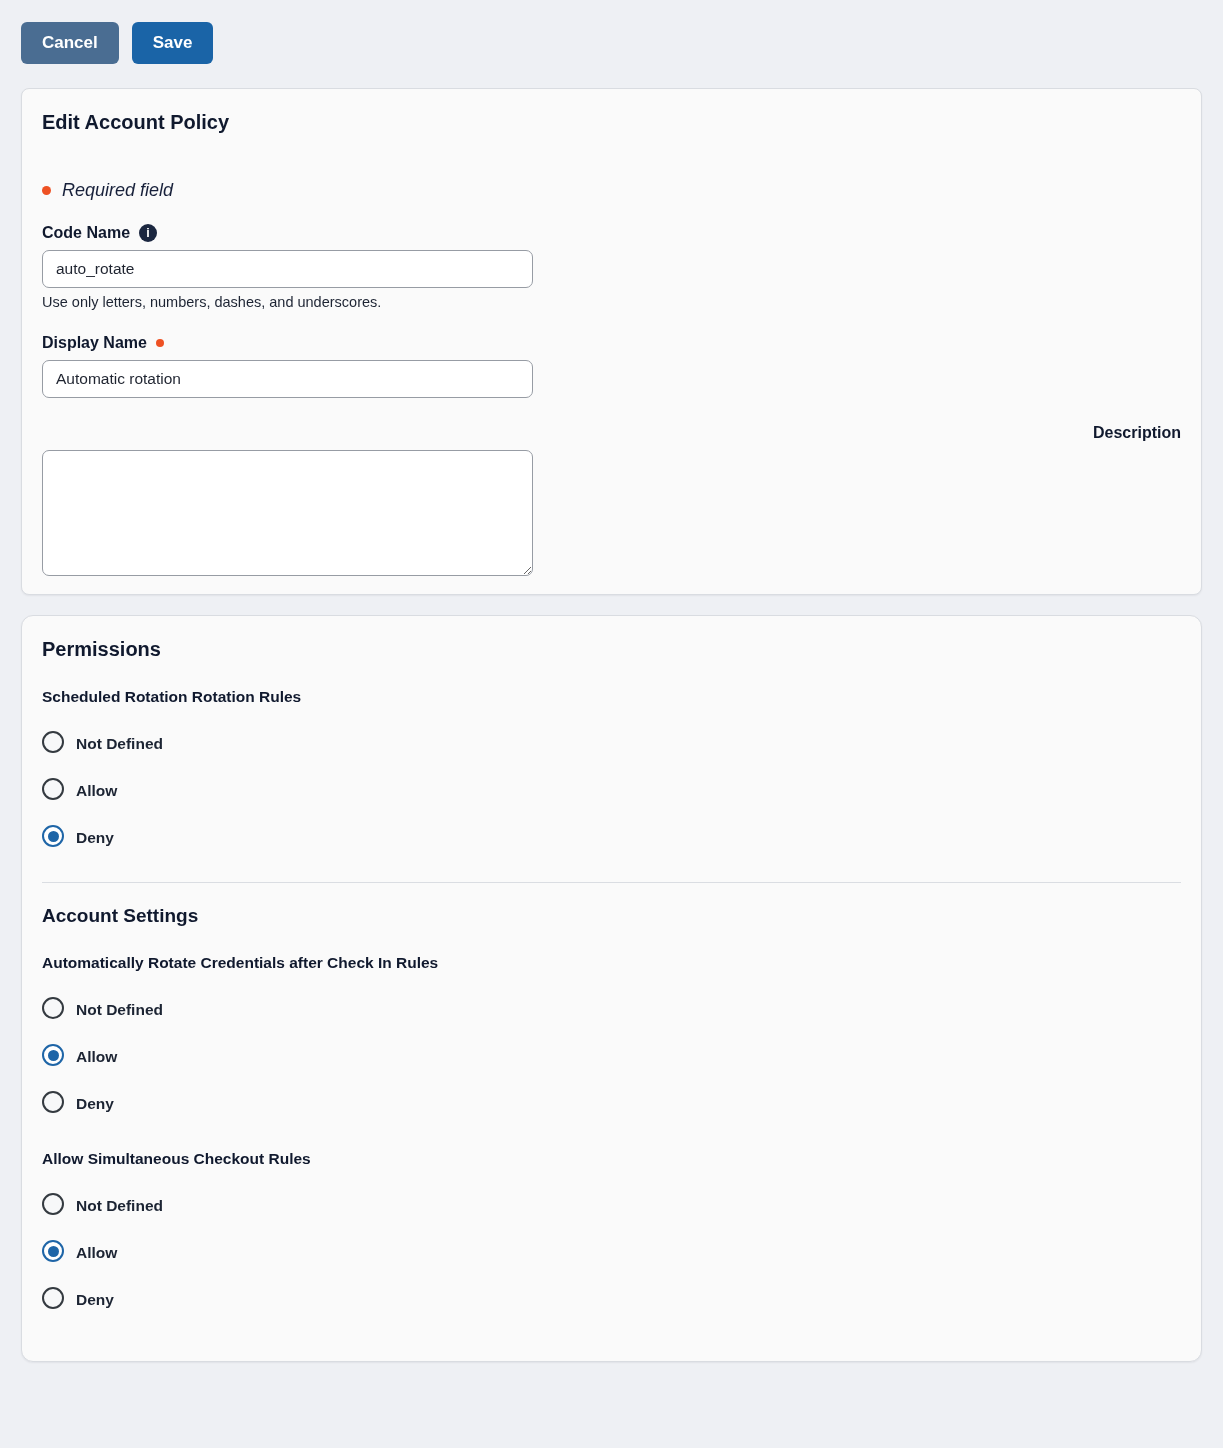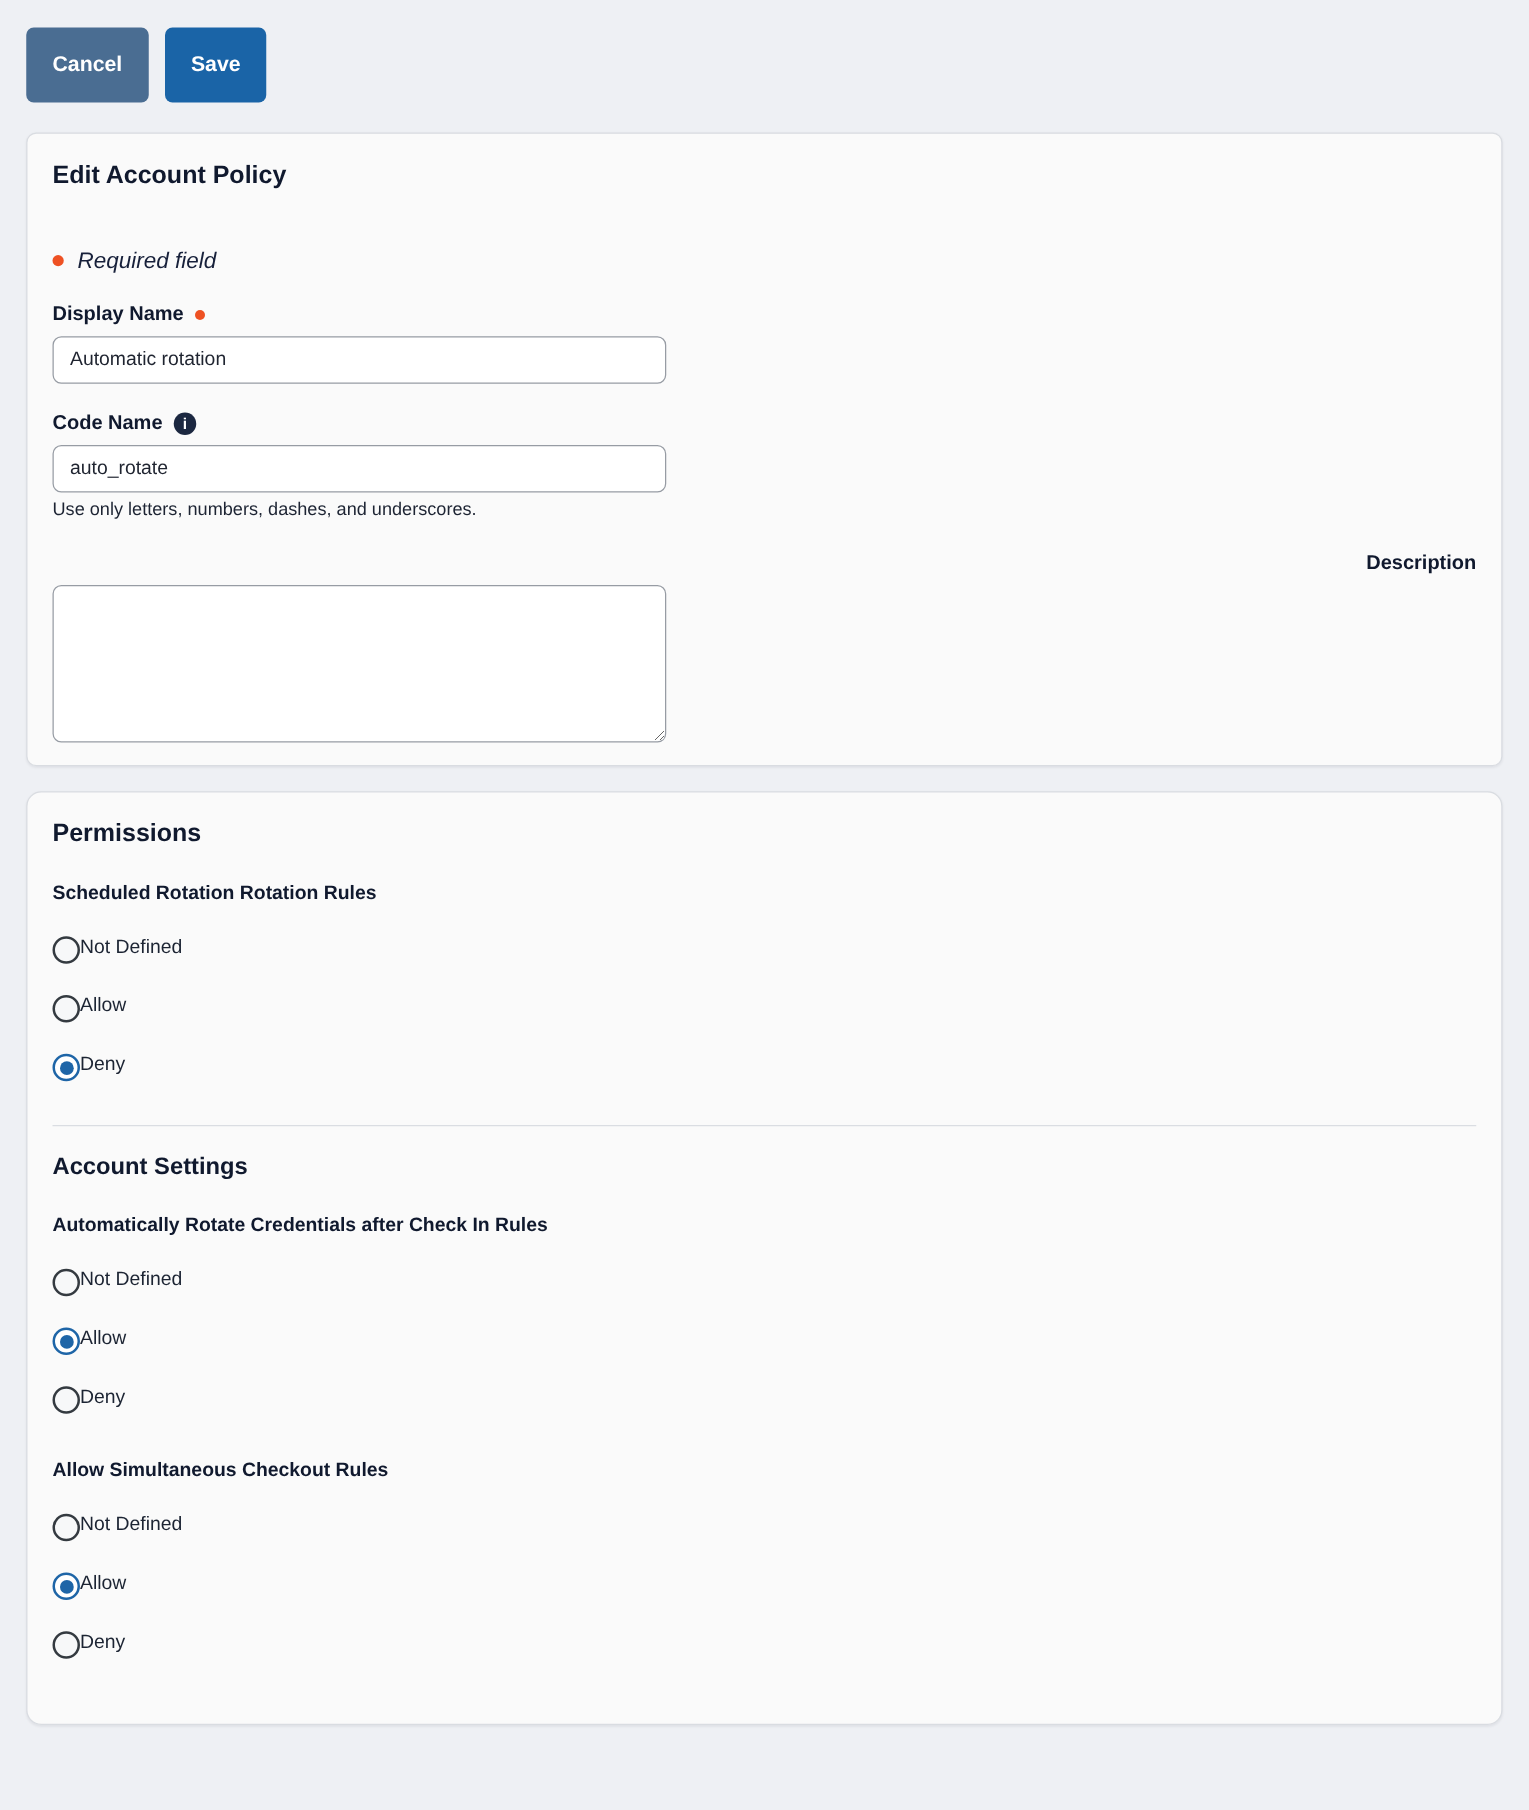--- a/index.html
+++ b/index.html
@@ -20,21 +20,21 @@
     gap: 13px;
   }
   .btn {
     border: none;
     border-radius: 6px;
     color: #ffffff;
     font-family: "Liberation Sans", sans-serif;
     font-size: 17px;
     font-weight: 700;
     padding: 10px 21px;
-    height: 60px;
+    height: 42px;
     cursor: pointer;
     line-height: 1.2;
   }
   .btn-cancel { background: #4a6d92; }
   .btn-save   { background: #1a64a7; }
 
   
   .card {
     background: #fafafa;
     border: 1px solid #d9dce1;
@@ -140,25 +140,26 @@
   .group-label {
     font-size: 15.5px;
     font-weight: 700;
     color: #10192e;
     margin-top: 27px;
   }
   .group-label.spaced { margin-top: 37px; }
 
   .radio-item {
     display: flex;
-    align-items: flex-start;
-    gap: 0;
+    align-items: flex-end;
+    gap: 12px;
     margin-top: 25px;
     cursor: pointer;
     width: max-content;
+    font-weight: bold;
   }
   .radio-circle {
     width: 22px;
     height: 22px;
     border-radius: 50%;
     border: 2px solid #343a40;
     background: #f7f8f9;
     flex: 0 0 auto;
     position: relative;
   }
@@ -197,37 +198,37 @@
 </div>
 
 <div class="card card-edit">
   <h2 class="card-title">Edit Account Policy</h2>
 
   <div class="required-note">
     <span class="dot"></span>
     <span>Required field</span>
   </div>
 
-  <div class="field-group">
-    <div class="field-label">
-      <span>Display Name</span>
-      <span class="dot dot-small"></span>
-    </div>
-    <input class="text-input" type="text" value="Automatic rotation" style="">
-  </div>
-
   <div class="field-group field-group-codename">
     <div class="field-label">
       <span>Code Name</span>
       <span class="info-icon">i</span>
     </div>
     <input class="text-input" type="text" value="auto_rotate" style="">
     <div class="helper-text">Use only letters, numbers, dashes, and underscores.</div>
   </div>
 
+  <div class="field-group">
+    <div class="field-label">
+      <span>Display Name</span>
+      <span class="dot dot-small"></span>
+    </div>
+    <input class="text-input" type="text" value="Automatic rotation" style="">
+  </div>
+
   <div class="field-group field-group-description">
     <div class="field-label">
       <span>Description</span>
     </div>
     <textarea class="textarea" style=""></textarea>
   </div>
 </div>
 
 <div class="card card-permissions">
   <h2 class="card-title">Permissions</h2>

